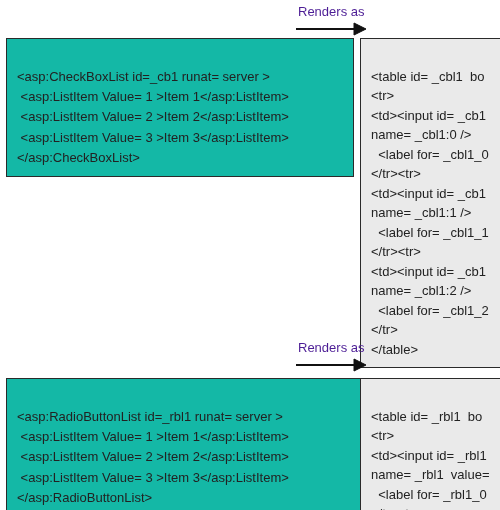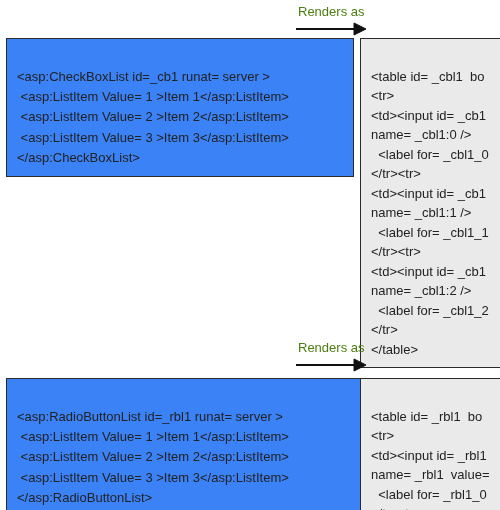--- a/index.html
+++ b/index.html
@@ -13,31 +13,31 @@
     height: 510px;
     overflow: hidden;
   }
   .canvas {
     position: relative;
     width: 500px;
     height: 510px;
   }
   .codebox {
     position: absolute;
-    background: #3b82f6;
+    background: #14b8a6;
     border: 1px solid #2a2a2a;
     padding: 8px 10px;
     line-height: 1.55;
     white-space: pre;
     font-family: Arial, Helvetica, sans-serif;
   }
   .renders-label {
     position: absolute;
     font-size: 13px;
-    color: #4d7c0f;
+    color: #4c1d95;
   }
   .arrow {
     position: absolute;
     stroke: #111;
     fill: #111;
   }
   .outbox {
     position: absolute;
     background: #eaeaea;
     border: 1px solid #2a2a2a;

